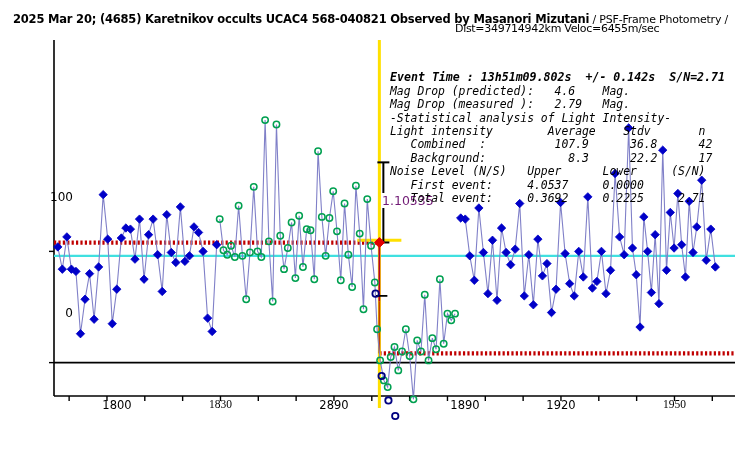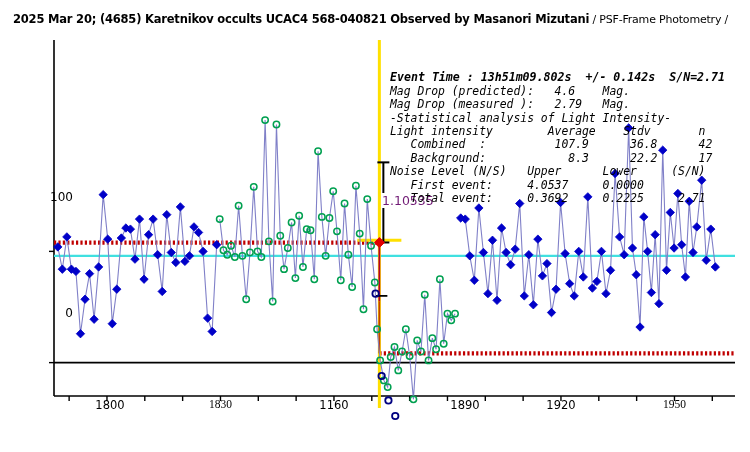--- a/index.html
+++ b/index.html
@@ -41,20 +41,21 @@
 </style>
 </head>
 <body>
 
 <div id="root">
 
   <div class="hdr-line1">
     <span class="hdr-bold">2025 Mar 20; (4685) Karetnikov occults UCAC4 568-040821 Observed by Masanori Mizutani</span><span class="hdr-thin"> / PSF-Frame Photometry /</span>
   </div>
 
+  <div class="hdr-line2 hdr-thin">Dist=349714942km Veloc=6455m/sec</div>
 
   <svg id="chart" width="750" height="452">
       <line x1="54" y1="40" x2="54" y2="396" stroke="#000000" stroke-width="1.6"></line>
       <line x1="54" y1="396" x2="735" y2="396" stroke="#000000" stroke-width="1.6"></line>
       <line x1="69.13333333333334" y1="396" x2="69.13333333333334" y2="401" stroke="#000000" stroke-width="1.4"></line>
       <line x1="106.96666666666667" y1="396" x2="106.96666666666667" y2="401" stroke="#000000" stroke-width="1.4"></line>
       <line x1="144.8" y1="396" x2="144.8" y2="401" stroke="#000000" stroke-width="1.4"></line>
       <line x1="182.63333333333333" y1="396" x2="182.63333333333333" y2="401" stroke="#000000" stroke-width="1.4"></line>
       <line x1="220.46666666666667" y1="396" x2="220.46666666666667" y2="401" stroke="#000000" stroke-width="1.4"></line>
       <line x1="258.29999999999995" y1="396" x2="258.29999999999995" y2="401" stroke="#000000" stroke-width="1.4"></line>
@@ -356,23 +357,23 @@
       <circle cx="388.446666666667" cy="400.45" r="3.2" fill="none" stroke="#000080" stroke-width="1.8"></circle>
       <circle cx="395.2566666666669" cy="416.025" r="3.2" fill="none" stroke="#000080" stroke-width="1.8"></circle>
     </svg>
 
   <div class="ylabel y100">100</div>
   <div class="ylabel y0">0</div>
 
   <div class="cyanlabel">1.10535</div>
 
   <div id="xticklabels">
-      <div class="xtick-lab" style="left: 110px;">1800</div>
+      <div class="xtick-lab" style="left: 117px;">1800</div>
       <div class="xtick-lab" style="left: 220.467px; font-family: Liberation Serif, serif;">1830</div>
-      <div class="xtick-lab" style="left: 333.967px;">1160</div>
+      <div class="xtick-lab" style="left: 333.967px;">2890</div>
       <div class="xtick-lab" style="left: 465px;">1890</div>
       <div class="xtick-lab" style="left: 560.967px;">1920</div>
       <div class="xtick-lab" style="left: 674.467px; font-family: Liberation Serif, serif;">1950</div>
     </div>
 
   <div class="panel">
 <div class="evt">Event Time : 13h51m09.802s  +/- 0.142s  S/N=2.71</div><div>Mag Drop (predicted):   4.6    Mag.</div><div>Mag Drop (measured ):   2.79   Mag.</div><div>-Statistical analysis of Light Intensity-</div><div>Light intensity        Average    Stdv       n</div><div>   Combined  :          107.9      36.8      42</div><div>   Background:            8.3      22.2      17</div><div>Noise Level (N/S)   Upper      Lower     (S/N)</div><div>   First event:     4.0537     0.0000</div><div>   Total event:     0.3692     0.2225     2.71</div>
   </div>
 
 </div>

